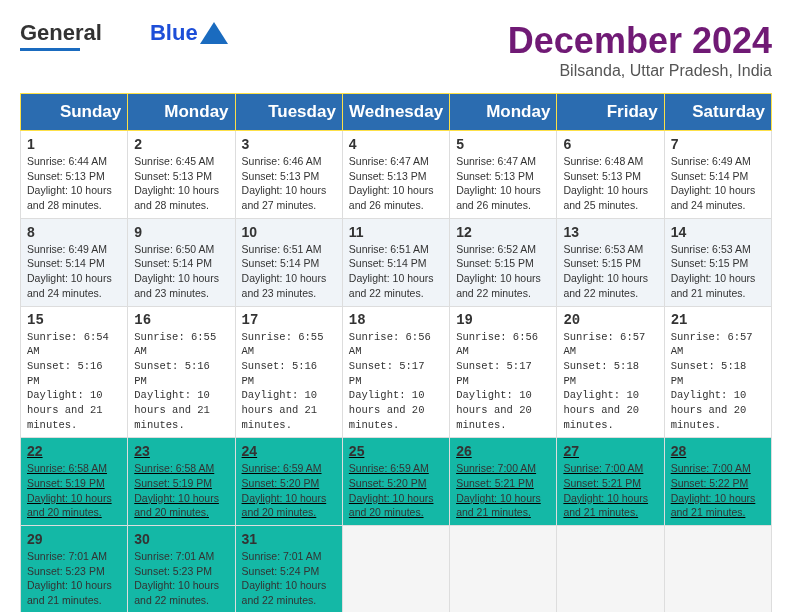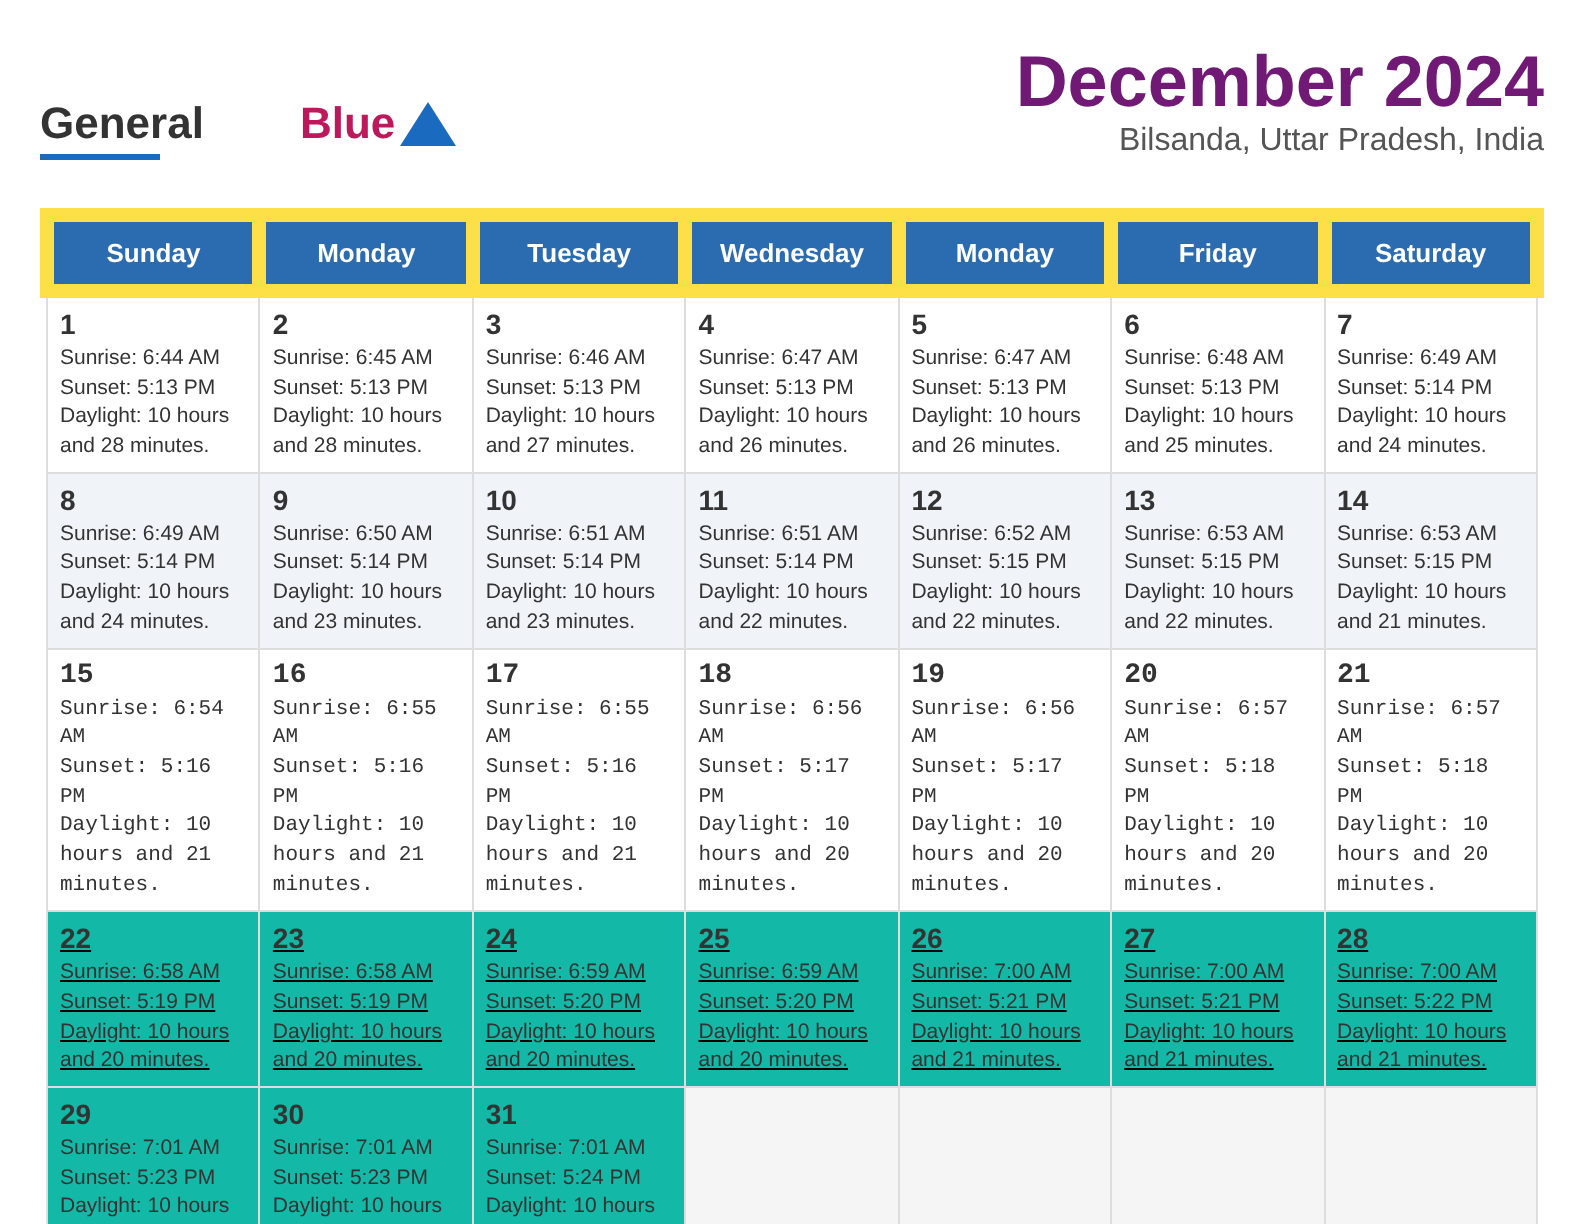--- a/index.html
+++ b/index.html
@@ -6,22 +6,22 @@
     body {
       font-family: Arial, sans-serif;
       background: #fff;
       width: 792px;
       min-height: 612px;
       padding: 20px;
     }
     .header-area {
       display: flex;
       justify-content: space-between;
-      align-items: flex-end;
-      margin-bottom: 24px;
+      align-items: flex-start;
+      margin-bottom: 13px;
     }
     .logo-container {
       display: flex;
       align-items: center;
     }
     .title-area {
       text-align: right;
     }
     .month-title {
       font-size: 36px;
@@ -36,24 +36,24 @@
       width: 100%;
       border-collapse: collapse;
       font-size: 11px;
     }
     thead tr {
       background-color: #2b6cb0;
       color: white;
     }
     thead th {
       padding: 8px 6px;
-      text-align: center;
-      font-size: 13px;
+      text-align: right;
+      font-size: 17px;
       font-weight: bold;
-      border: 7px solid #fde047;
+      border: 1px solid #fde047;
     }
     tbody tr {
       background-color: #fff;
     }
     tbody tr:nth-child(odd) {
       background-color: #f9f9f9;
     }
     tbody td {
       padding: 5px 6px;
       vertical-align: top;
@@ -79,21 +79,21 @@
     }
   </style>
 </head>
 <body>
 
 <div class="header-area">
   <div class="logo-container">
     <div>
       <div style="display:flex; align-items:center;">
         <span style="font-size:22px; font-weight:bold; color:#333;">General</span>
-        <span style="font-size:22px; font-weight:bold; color:#be185d;padding-left:48px;">Blue</span>
+        <span style="font-size:22px; font-weight:bold; color:#1d4ed8;padding-left:48px;">Blue</span>
         <svg width="28" height="22" viewBox="0 0 28 22" style="margin-left:2px;">
           <polygon points="14,0 28,22 0,22" fill="#1a6bbf"></polygon>
         </svg>
       </div>
       <div style="width:60px; height:3px; background:#1a6bbf; margin-top:2px;"></div>
     </div>
   </div>
   <div class="title-area">
     <div class="month-title">December 2024</div>
     <div class="location-title">Bilsanda, Uttar Pradesh, India</div>

